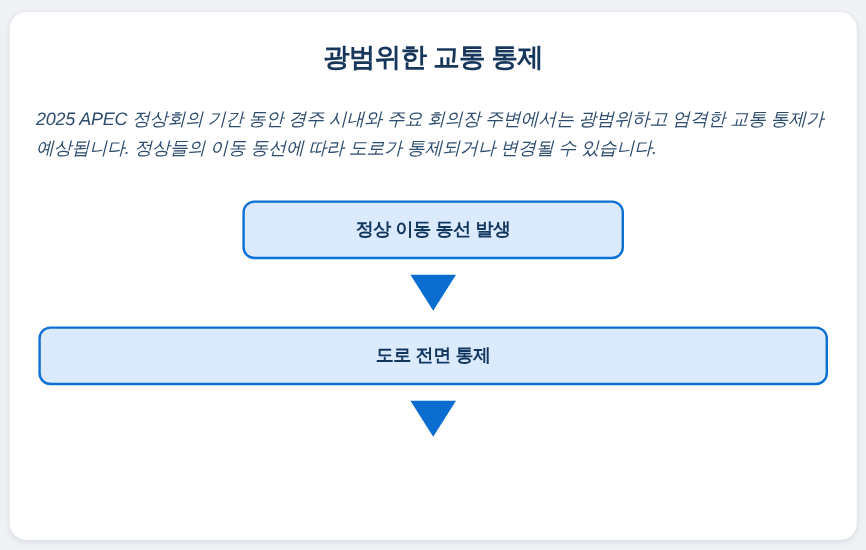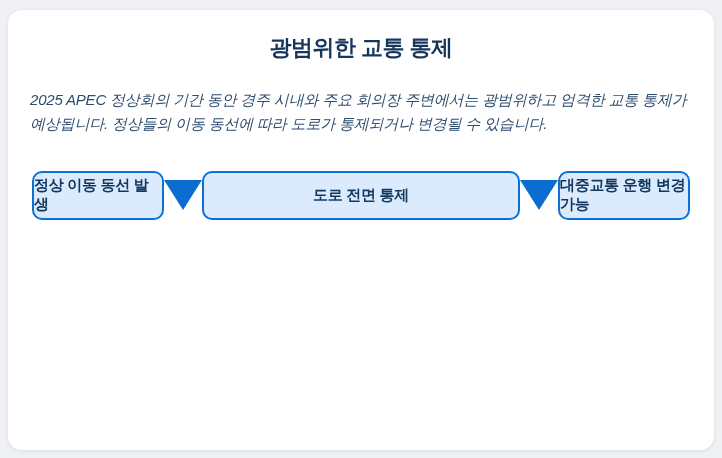--- a/index.html
+++ b/index.html
@@ -46,21 +46,21 @@
     font-size: 15px;
     line-height: 24px;
     color: var(--body-text);
     letter-spacing: -0.2px;
     font-style: italic;
   }
   .flow {
     width: 658px;
     margin: 31px auto 0 auto;
     display: flex;
-    flex-direction: row;
+    flex-direction: column;
     align-items: center;
   }
   .node {
     background: var(--node-fill);
     border: 2px solid var(--node-border);
     border-radius: 10px;
     width: 318px;
     height: 49px;
     display: flex;
     align-items: center;
@@ -99,17 +99,16 @@
       <div class="node">정상 이동 동선 발생</div>
 
       <div class="arrow-down"></div>
 
       <div class="flow-row">
         <div class="node">도로 전면 통제</div>
       </div>
 
       <div class="arrow-down"></div>
 
-      <div class="node">대중교통 운행 변경 가능</div>
 
     </div>
   </div>
 </div>
 
 </body></html>

